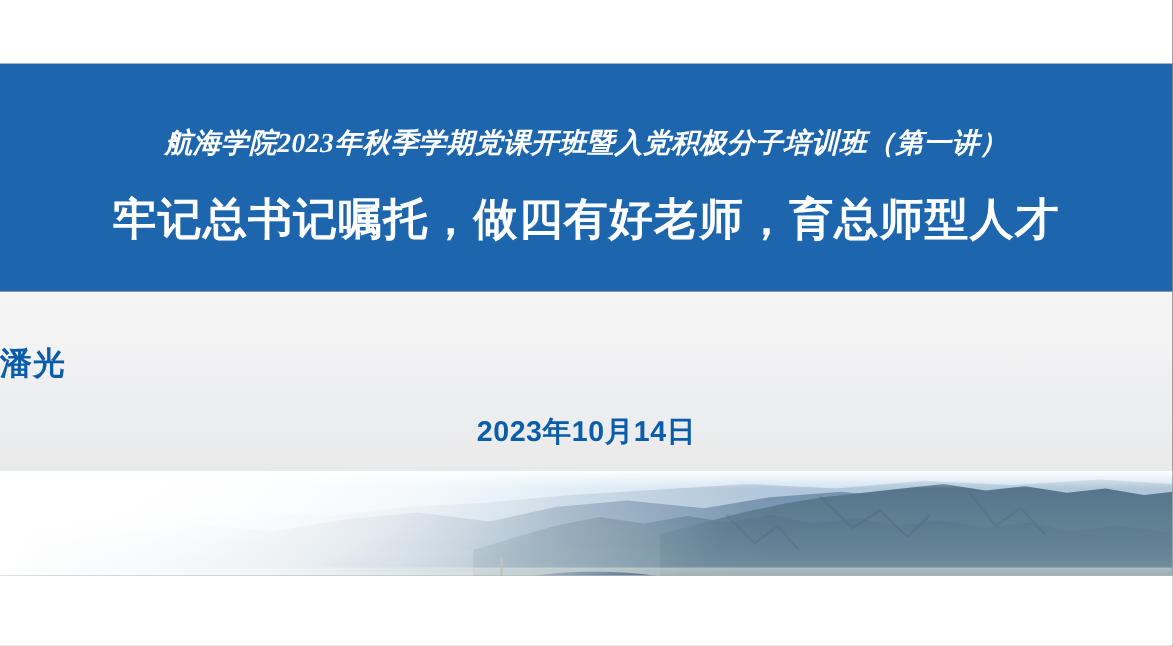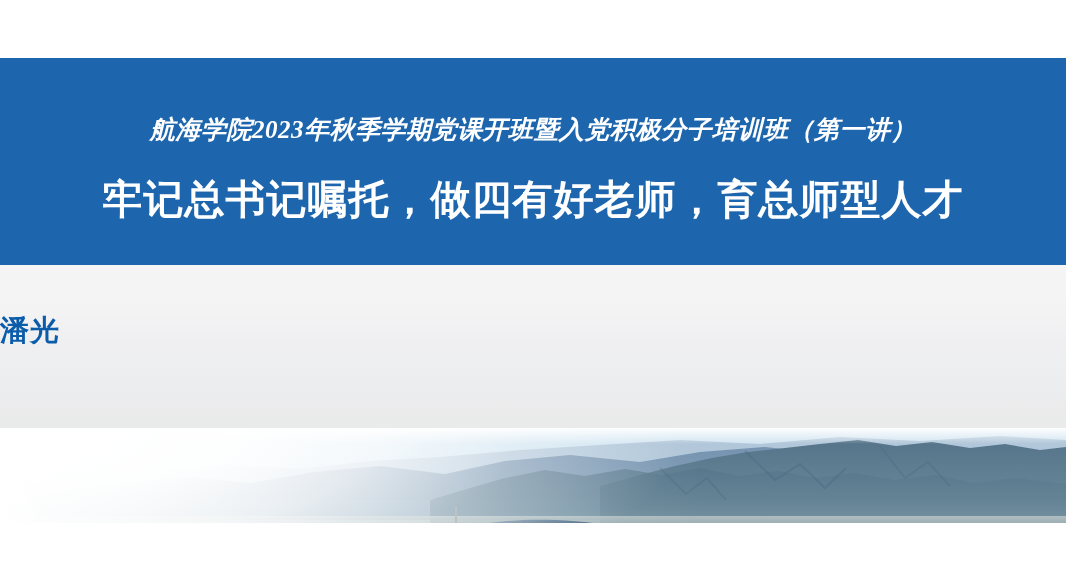--- a/index.html
+++ b/index.html
@@ -178,20 +178,21 @@
 
   <div class="top-strip"></div>
 
   <div class="banner">
     <div class="banner-subtitle">航海学院2023年秋季学期党课开班暨入党积极分子培训班（第一讲）</div>
     <div class="banner-title">牢记总书记嘱托，做四有好老师，育总师型人才</div>
   </div>
 
   <div class="gray-band"></div>
   <div class="speaker-name">潘光</div>
+  <div class="speaker-date">2023年10月14日</div>
 
   <div class="photo">
     <svg viewBox="0 0 1066 159" preserveAspectRatio="none">
       <defs>
         <linearGradient id="skyG" x1="0" y1="0" x2="0" y2="1">
           <stop offset="0%" stop-color="#d3e6f2"></stop>
           <stop offset="35%" stop-color="#c3dcec"></stop>
           <stop offset="100%" stop-color="#cfe2e6"></stop>
         </linearGradient>
         <linearGradient id="farMtnG" x1="0" y1="0" x2="0" y2="1">

